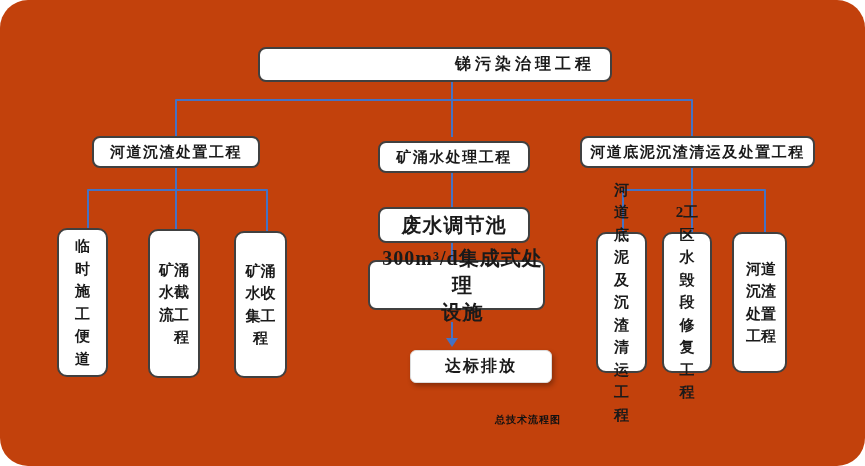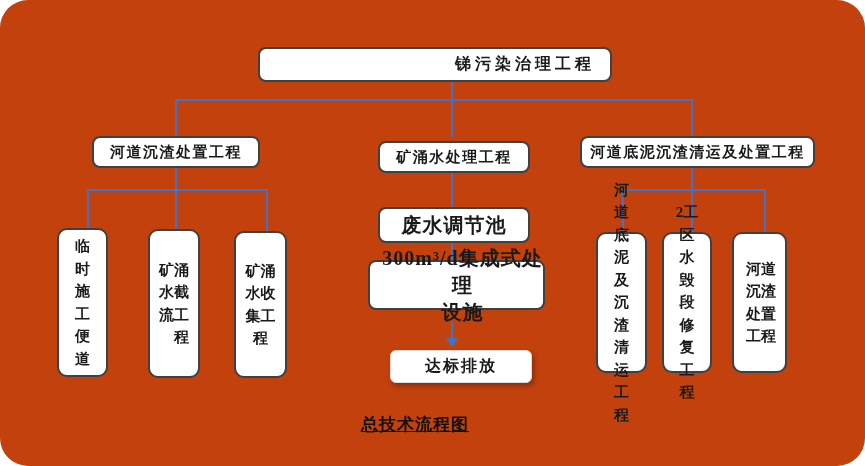--- a/index.html
+++ b/index.html
@@ -20,26 +20,26 @@
   .node-top{font-size:16px;letter-spacing:4px;padding-left:180px;}
   .hdr{font-size:15px;letter-spacing:1.5px;}
   .vchild{
     border-radius:10px;font-size:15px;line-height:1.5;
     word-break:break-all;padding:0 9px;
   }
   .step{font-size:20px;letter-spacing:1px;line-height:1.35;}
   .terminal{
     border:1px solid var(--terminal_border,#dcdcdc);
     box-shadow:2px 3px 5px rgba(0,0,0,0.30);
-    font-size:16px;letter-spacing:2px;border-radius:6px;
+    font-size:16px;letter-spacing:2px;border-radius:6px;margin-left:20px;
   }
   .caption{
-    position:absolute;left:361px;top:413px;width:200px;text-align:left;
-    font-size:17px;font-weight:bold;letter-spacing:1px;
-    font-family:"Liberation Serif","DejaVu Serif",serif;color:#111;text-decoration:underline;
+    position:absolute;left:361px;top:413px;width:200px;text-align:right;
+    font-size:10px;font-weight:bold;letter-spacing:1px;
+    font-family:"Liberation Serif","DejaVu Serif",serif;color:#111;
   }
 </style>
 </head>
 <body>
 
 <div id="stage">
 
   <svg id="connectors" viewBox="0 0 865 466" xmlns="http://www.w3.org/2000/svg">
 
     <line x1="452" y1="82" x2="452" y2="137"></line>

